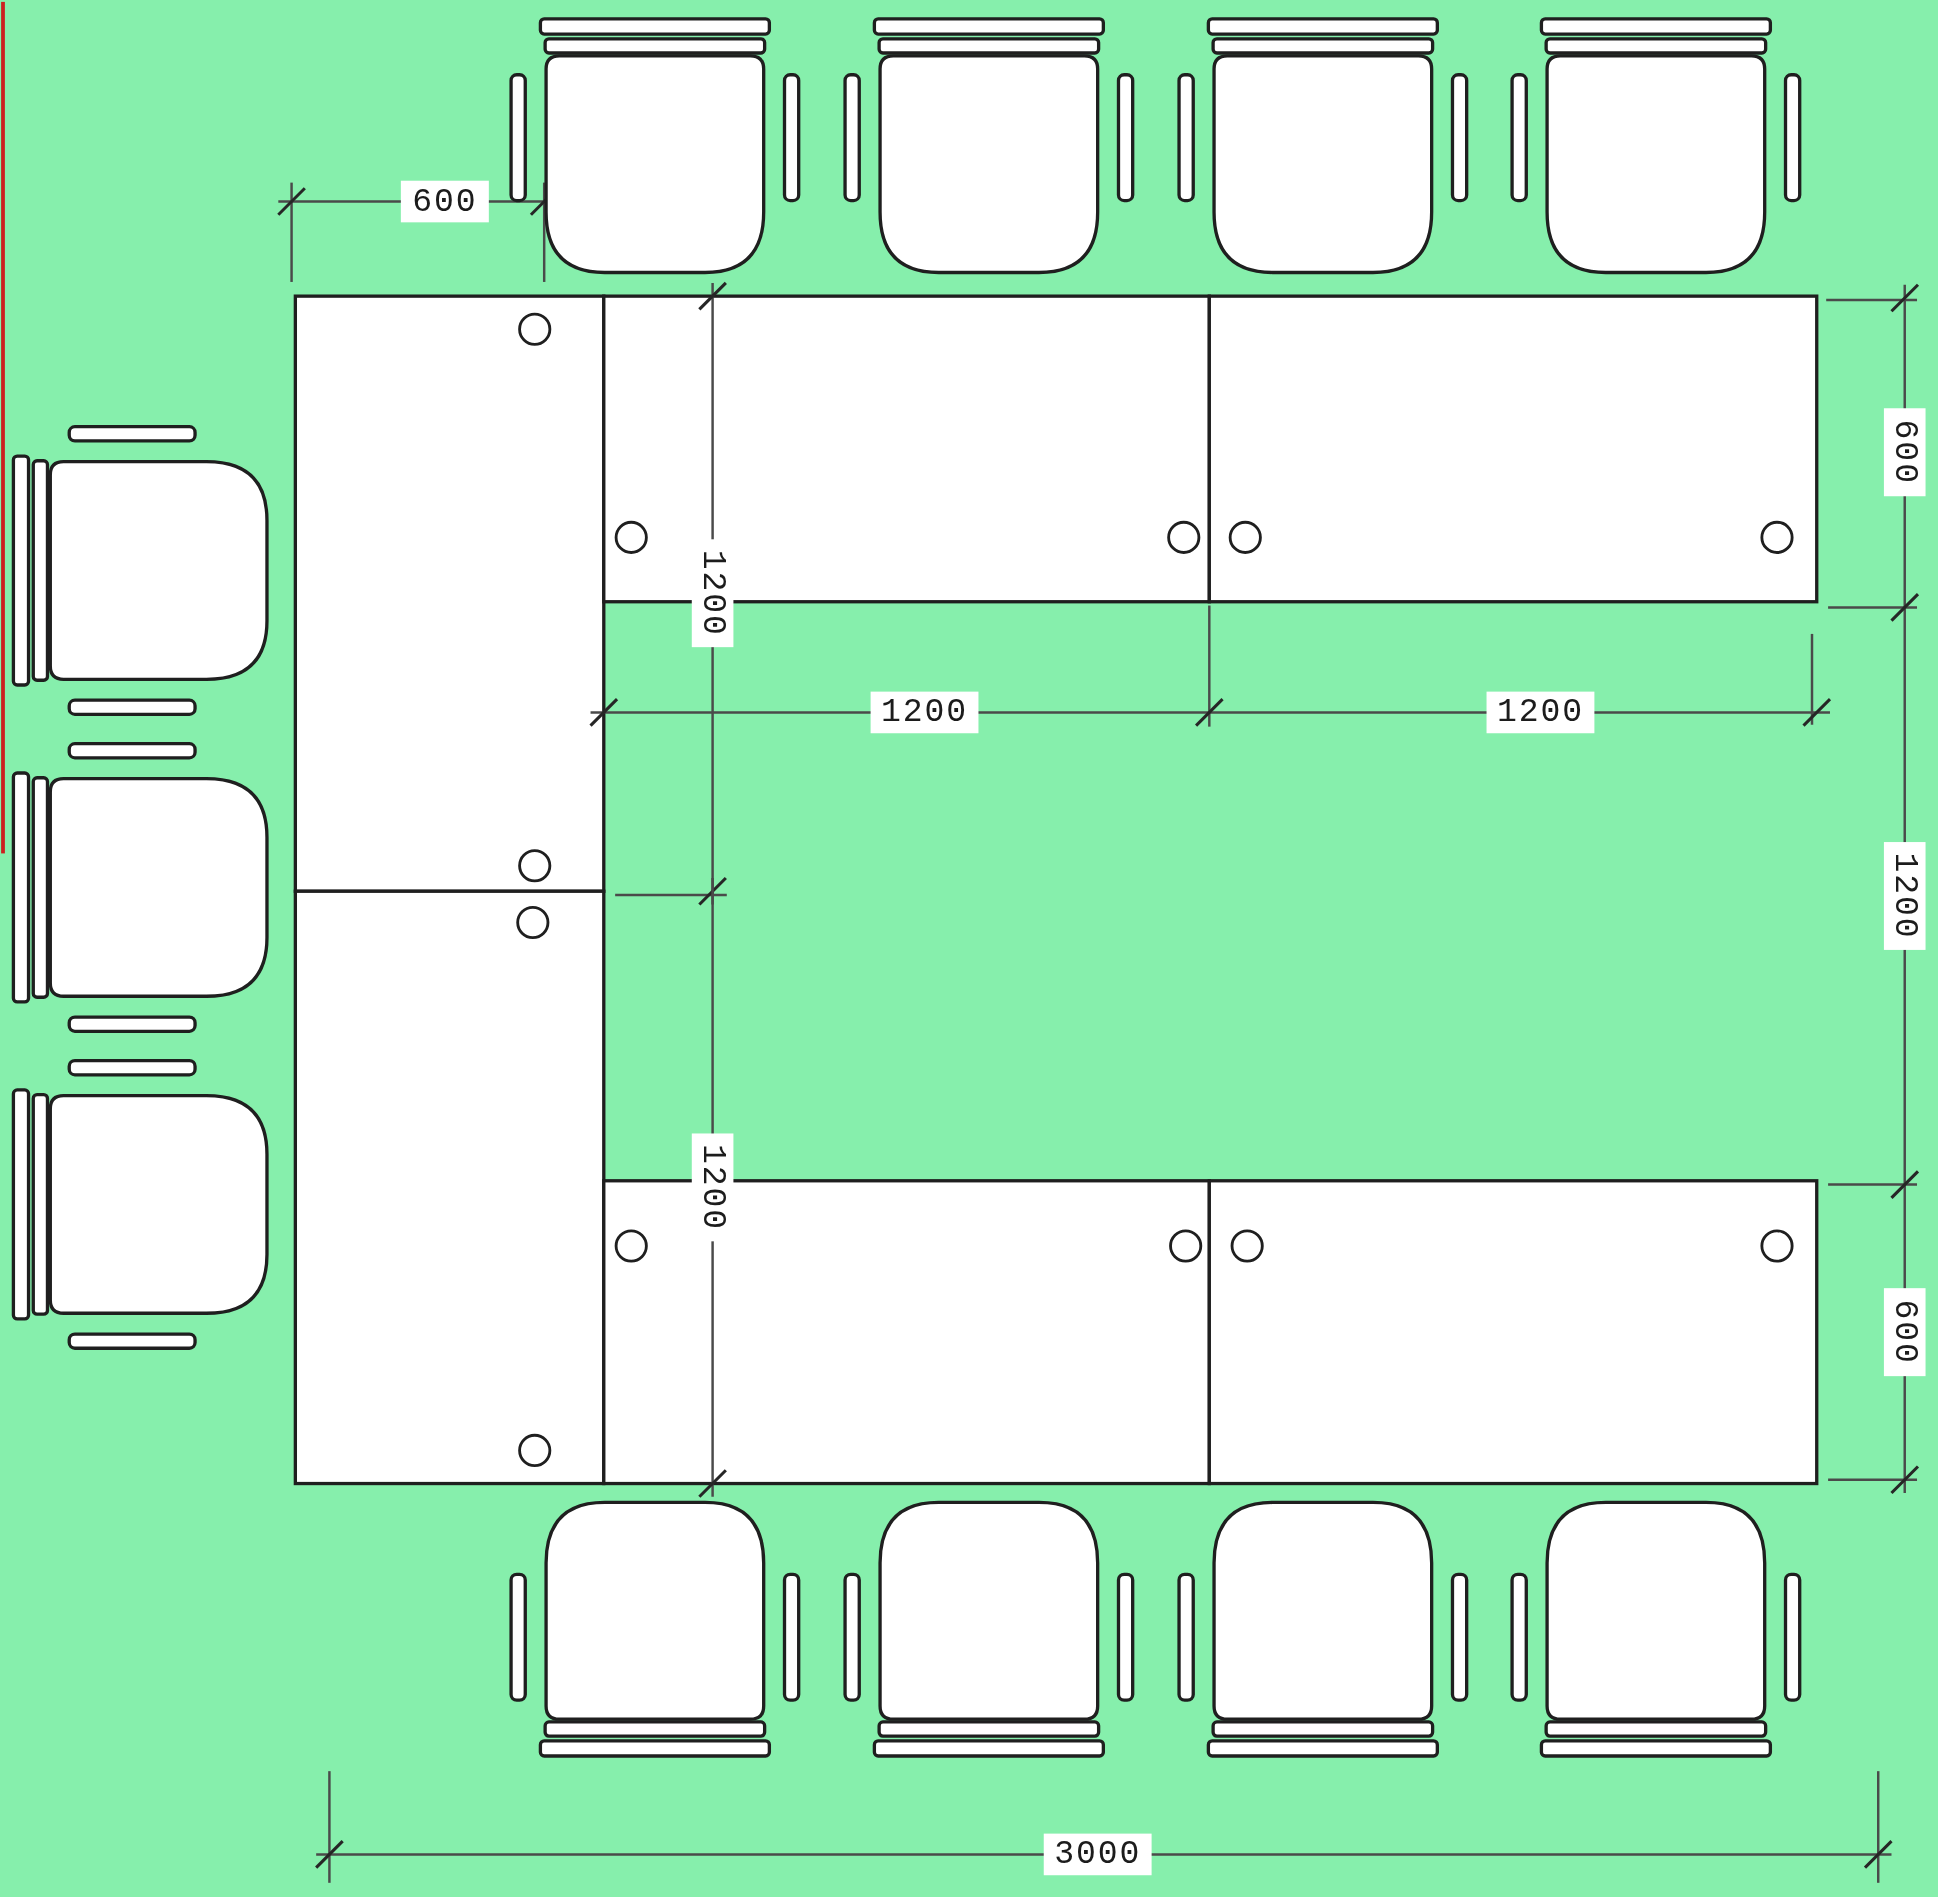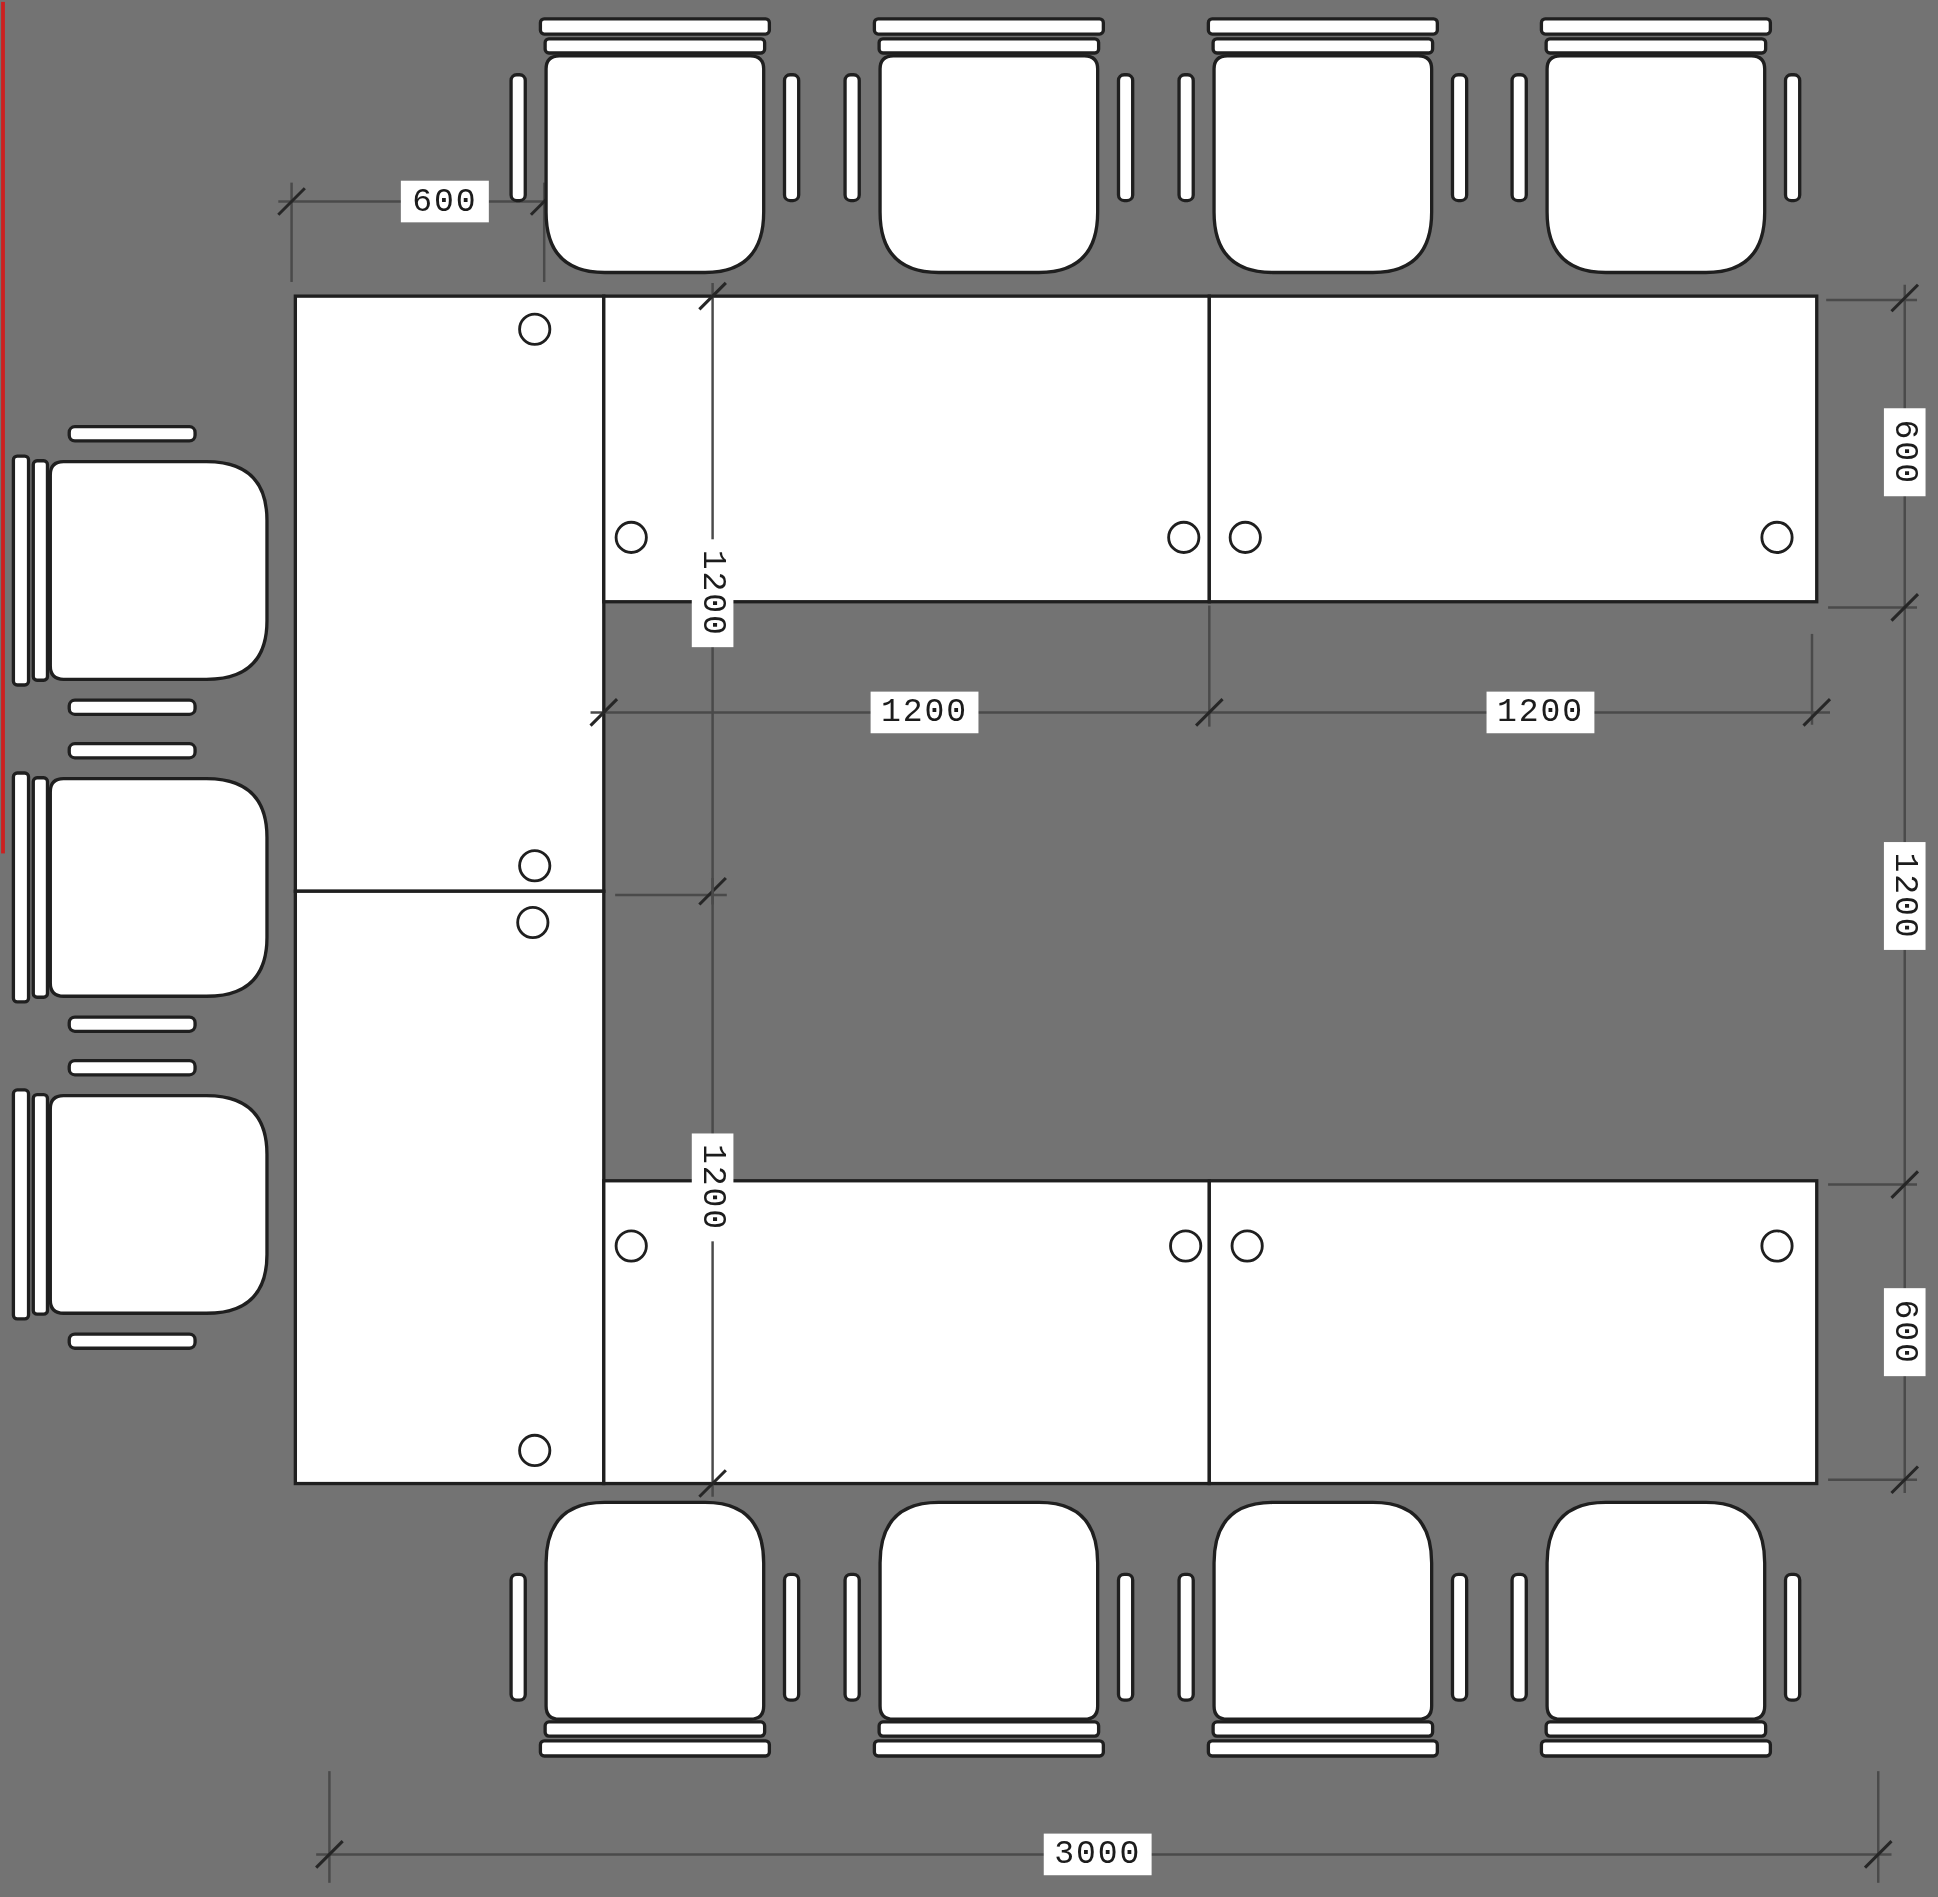--- a/index.html
+++ b/index.html
@@ -1,16 +1,16 @@
 <!DOCTYPE html>
 <html style="font-size:15px"><head>
 <meta charset="utf-8">
 <style>
   html,body{margin:0;padding:0;background:#ffffff;}
-  #stage{position:relative;width:1938px;height:1897px;background:#737373;overflow:hidden;
+  #stage{position:relative;width:1938px;height:1897px;background:#86efac;overflow:hidden;
          font-family:"Liberation Mono","DejaVu Sans Mono",monospace;}
   svg{position:absolute;left:0;top:0;}
   text{font-family:"Liberation Mono","DejaVu Sans Mono",monospace;fill:#1c1c1c;letter-spacing:2px;}
 </style>
 </head>
 <body>
 
 <div id="stage">
   <svg id="plan" width="1938" height="1897" viewBox="0 0 2048 2005">
     <defs>

